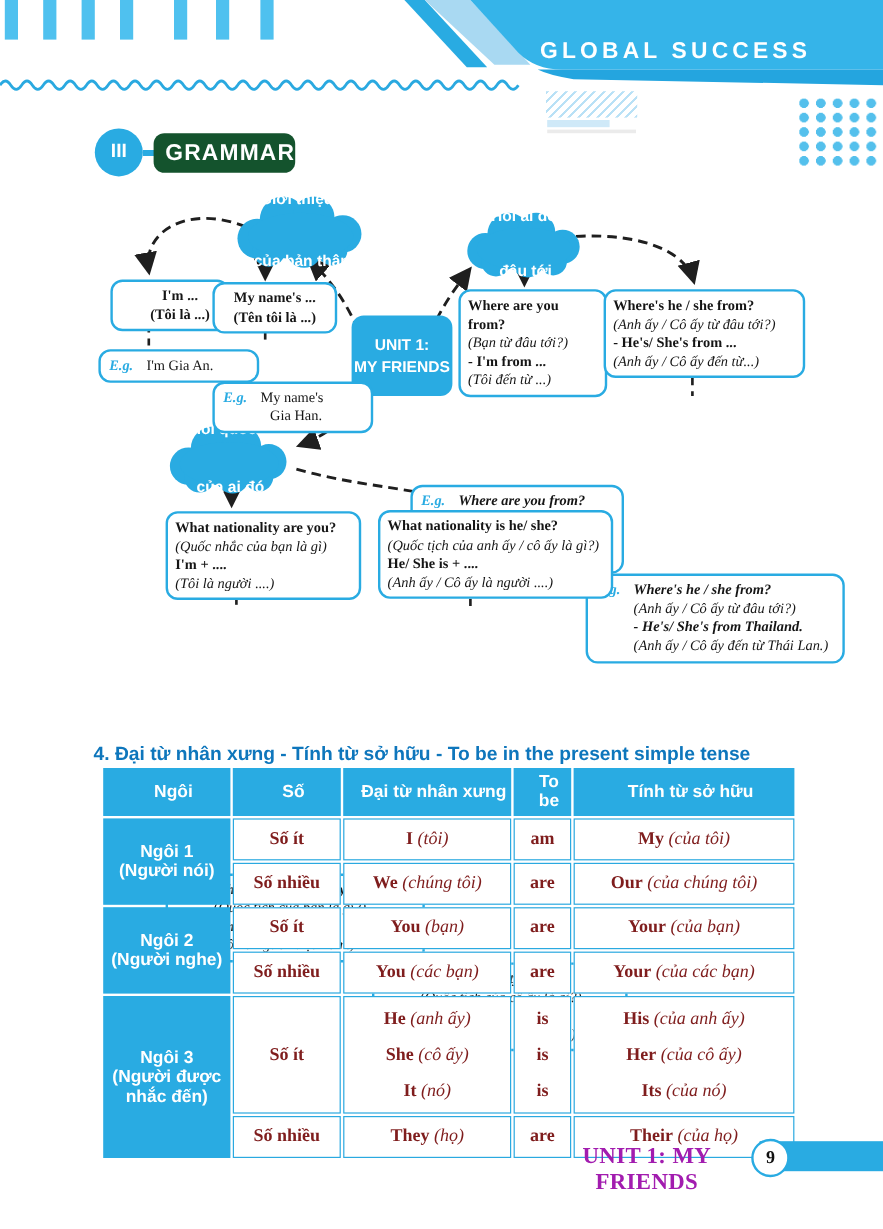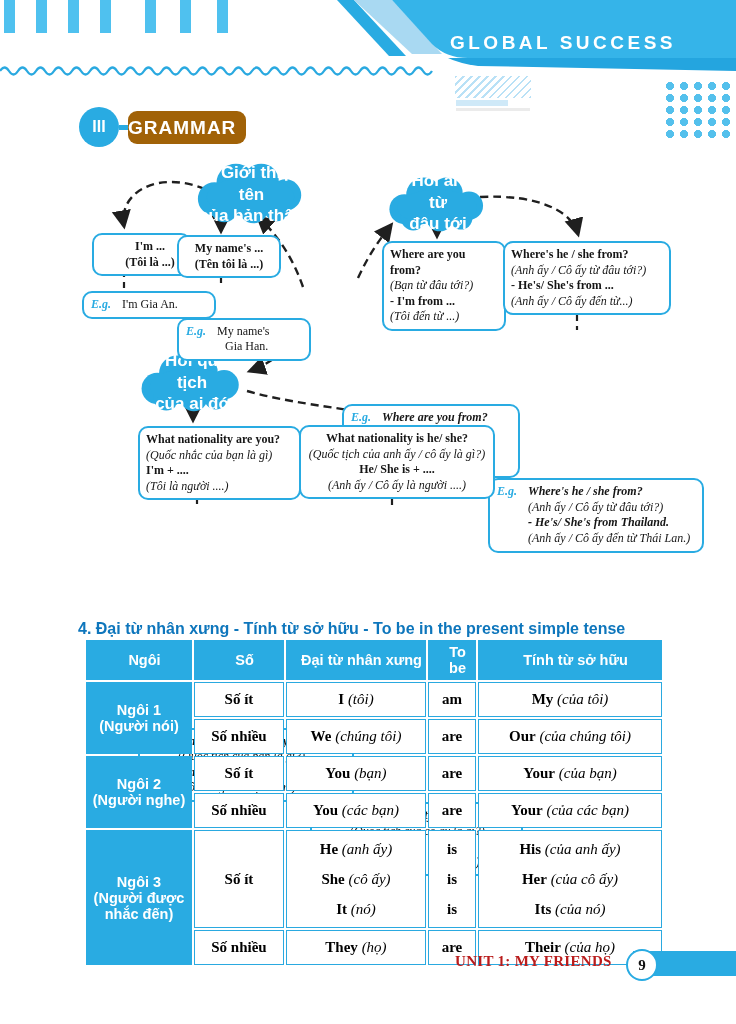--- a/index.html
+++ b/index.html
@@ -22,30 +22,30 @@
   .dots{position:absolute;left:666px;top:82px;width:68px;height:58px;
         background:radial-gradient(circle at 4px 4px,#54c0ec 3.8px,transparent 4.2px);
         background-size:14px 12px;}
 
   
   .num-circle{position:absolute;left:79px;top:107px;width:40px;height:40px;border-radius:50%;
         background:#29abe2;color:#fff;font-family:"Liberation Sans",sans-serif;font-weight:bold;
         font-size:16px;line-height:40px;text-align:center;}
   .badge-dash{position:absolute;left:119px;top:125px;width:10px;height:4.5px;background:#29abe2;}
   .badge-pill{position:absolute;left:128px;top:111px;width:118px;height:33px;border-radius:9px;
-        background:#a16207;color:#fff;font-family:"Liberation Sans",sans-serif;font-weight:bold;
-        font-size:19px;letter-spacing:1px;line-height:33px;text-align:left;}
+        background:#14532d;color:#fff;font-family:"Liberation Sans",sans-serif;font-weight:bold;
+        font-size:19px;letter-spacing:1px;line-height:33px;text-align:right;}
 
   
   .cloud{position:absolute;}
   .cloud svg{position:absolute;left:0;top:0;}
   .cloud .ctext{position:absolute;left:0;top:0;width:100%;height:100%;display:flex;
-        flex-direction:column;justify-content:flex-end;align-items:center;
+        flex-direction:column;justify-content:space-between;align-items:center;
         color:#fff;font-family:"Liberation Sans",sans-serif;font-weight:bold;
-        font-size:17px;line-height:1.25;text-align:center;}
+        font-size:13px;line-height:1.25;text-align:center;}
   .unitbox{position:absolute;left:293px;top:263px;width:84px;height:67px;background:#29abe2;
         border-radius:10px;color:#fff;font-family:"Liberation Sans",sans-serif;font-weight:bold;
         font-size:13px;display:flex;flex-direction:column;justify-content:center;
         align-items:center;line-height:1.35;text-align:center;}
   .qbox{position:absolute;background:#fff;border:2px solid #29abe2;border-radius:10px;
         padding:4px 6px;font-size:12px;color:#151515;line-height:1.3;}
   .tcenter{text-align:center;}
   .b{font-weight:bold;}
   .i{font-style:italic;}
   .bi{font-weight:bold;font-style:italic;}
@@ -57,26 +57,26 @@
   .conn{fill:none;stroke:#1f1f1f;stroke-width:2.2;stroke-dasharray:6 5;}
 
   
   .h4{position:absolute;left:78px;top:607px;font-family:"Liberation Sans",sans-serif;
       font-weight:bold;font-size:16px;color:#0e76bc;margin-top:13px;}
   table.gram{position:absolute;left:84px;top:638px;border-spacing:2.5px;border-collapse:separate;}
   table.gram th{background:#29abe2;color:#fff;font-family:"Liberation Sans",sans-serif;
       font-weight:bold;font-size:14.5px;padding:4px 2px;text-align:center;vertical-align:middle;}
   table.gram thead th{height:26px;padding-left:13px;}
   table.gram td{border:1.6px solid #2aa9e0;background:#fff;text-align:center;
-      vertical-align:middle;font-size:15px;padding:3px 4px;height:27px;color:#000000;}
+      vertical-align:middle;font-size:15px;padding:3px 4px;height:27px;color:#7f1d1d;}
   .stack div{line-height:2.0;}
 
   
-  .footer-unit{position:absolute;left:455px;top:953px;width:168px;text-align:left;
-      font-weight:bold;font-size:15px;color:#b91c1c;letter-spacing:.3px;}
+  .footer-unit{position:absolute;left:455px;top:953px;width:168px;text-align:center;
+      font-weight:bold;font-size:19px;color:#a21caf;letter-spacing:.3px;}
   .footer-bar{position:absolute;left:633px;top:951px;width:103px;height:25px;background:#29abe2;}
   .footer-page{position:absolute;left:626px;top:949px;width:28px;height:28px;border-radius:50%;
       background:#fff;border:2.5px solid #29abe2;color:#111;font-weight:bold;font-size:15px;
       line-height:28px;text-align:center;}
 </style>
 </head>
 <body>
 
 <div class="page">
 
@@ -174,20 +174,24 @@
         <circle cx="62" cy="50" r="15" fill="#29abe2"></circle>
       <circle cx="86" cy="50" r="13" fill="#29abe2"></circle>
         <ellipse cx="59" cy="38" rx="45" ry="20" fill="#29abe2"></ellipse>
     </svg>
     <div class="ctext">
       <div>3. Hỏi quốc tịch</div>
       <div>của ai đó</div>
     </div>
   </div>
 
+  <div class="unitbox">
+    <div>UNIT 1:</div>
+    <div>MY FRIENDS</div>
+  </div>
 
   <div class="qbox tcenter" style="left:92px;top:233px;width:66px;padding-left:23px;">
     <div class="b">I'm ...</div>
     <div class="b">(Tôi là ...)</div>
   </div>
 
   <div class="qbox tcenter" style="left:177px;top:235px;width:88px;">
     <div class="b">My name's ...</div>
     <div class="b">(Tên tôi là ...)</div>
   </div>
@@ -233,21 +237,21 @@
     <div class="i">(Anh ấy / Cô ấy đến từ Thái Lan.)</div>
   </div>
 
   <div class="qbox" style="left:138px;top:426px;width:147px;">
     <div class="b">What nationality are you?</div>
     <div class="i">(Quốc nhắc của bạn là gì)</div>
     <div class="b">I'm + ....</div>
     <div class="i">(Tôi là người ....)</div>
   </div>
 
-  <div class="qbox" style="left:299px;top:425px;width:180px;text-align:center;">
+  <div class="qbox" style="left:315px;top:425px;width:180px;">
     <div class="b">What nationality is he/ she?</div>
     <div class="i">(Quốc tịch của anh ấy / cô ấy là gì?)</div>
     <div class="b">He/ She is + ....</div>
     <div class="i">(Anh ấy / Cô ấy là người ....)</div>
   </div>
 
   <div class="qbox hang" style="left:138px;top:508px;width:168px;">
     <span class="eg-label">E.g.</span>
     <div class="bi">What nationality are you?</div>
     <div class="i">(Quốc tịch của bạn là gì?)</div>

